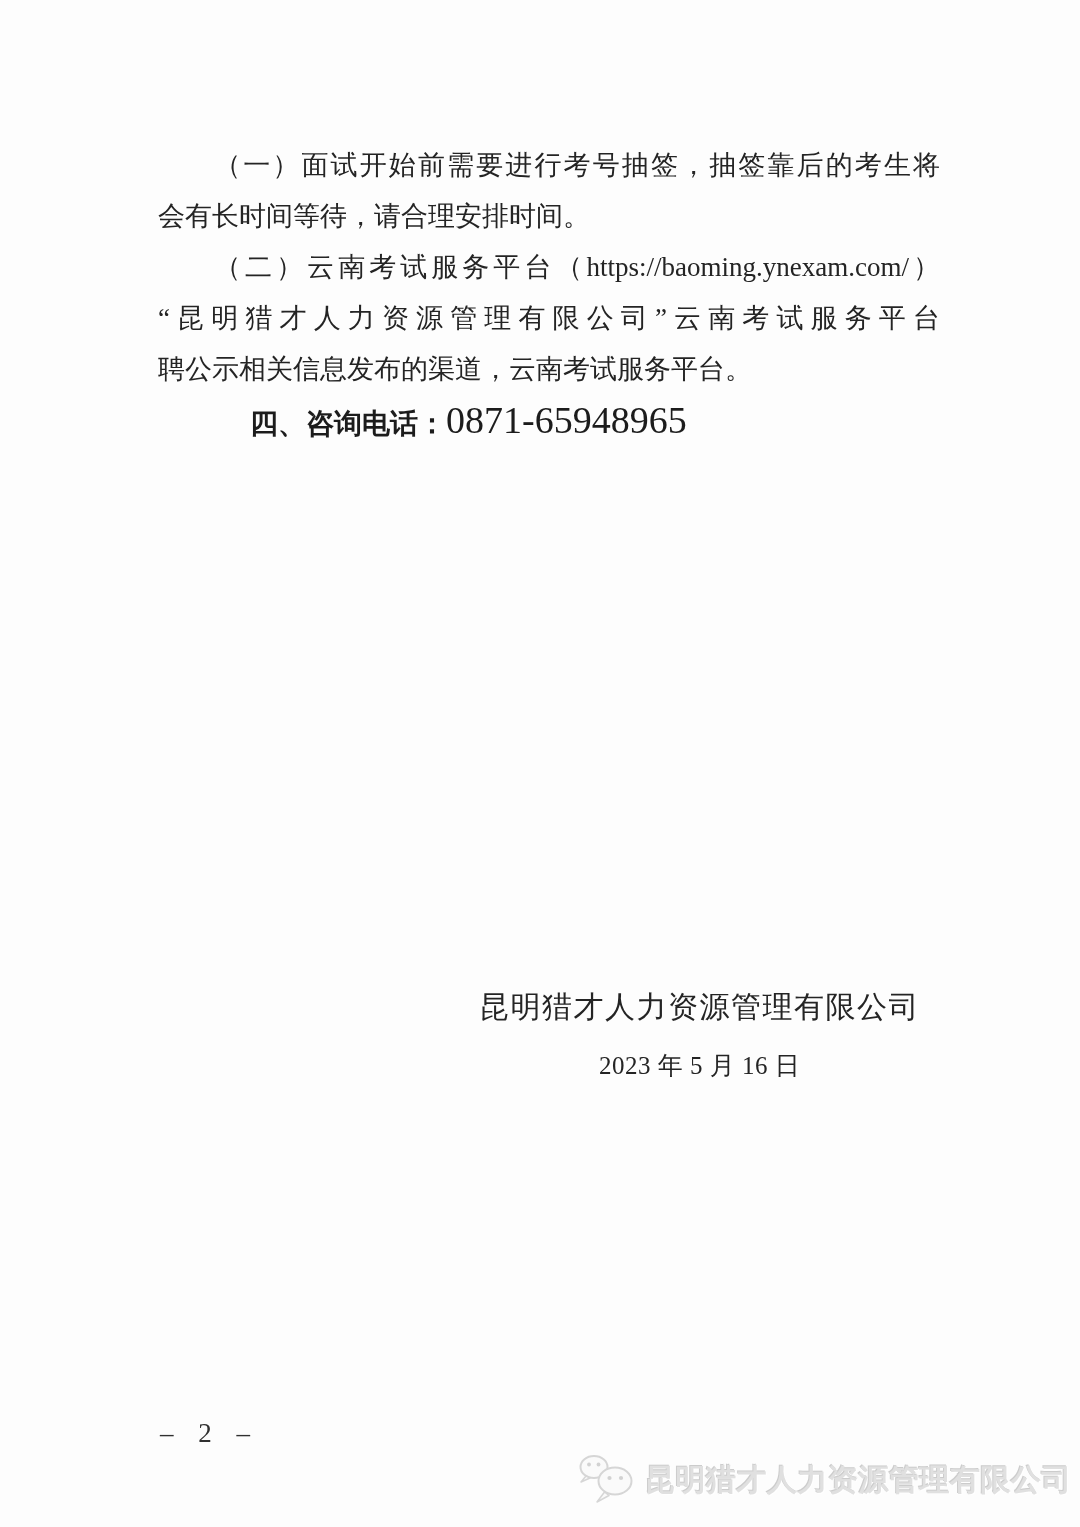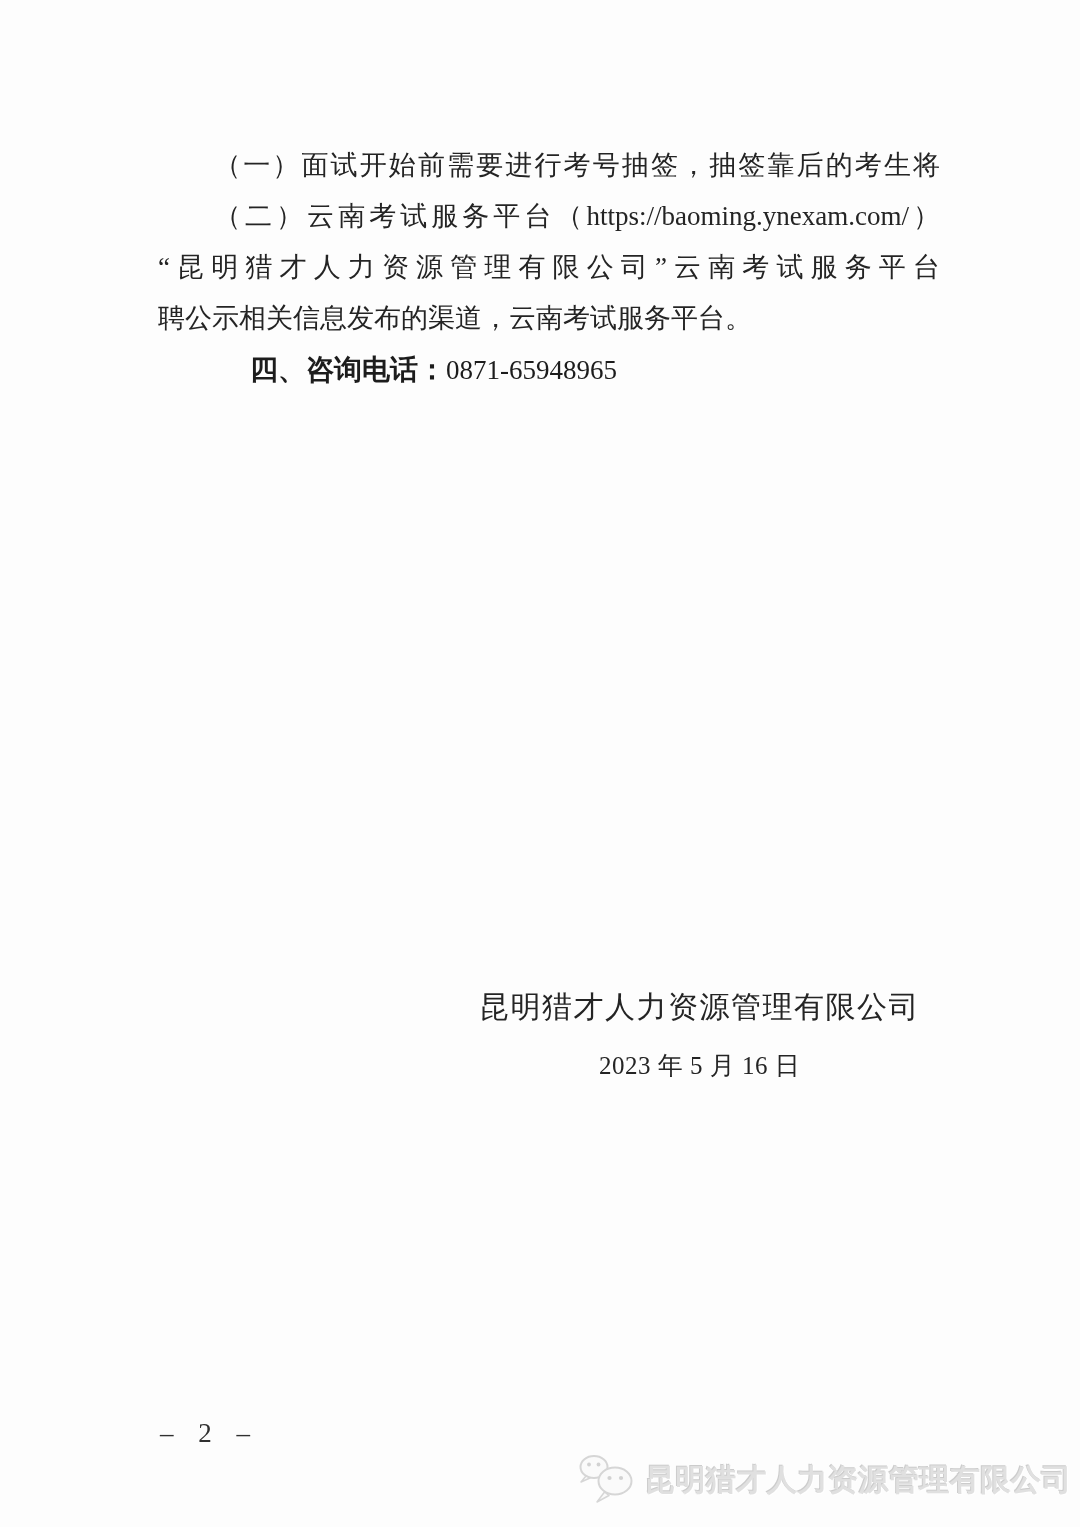--- a/index.html
+++ b/index.html
@@ -35,21 +35,21 @@
   .latin { font-family: "Liberation Serif", "DejaVu Serif", serif; }
   .contact-label {
     font-family: "Liberation Sans", "DejaVu Sans", sans-serif;
     font-weight: bold;
     font-size: 28px;
     color: #1c1c1c;
     margin-left: 36px;
   }
   .phone {
     font-family: "Liberation Serif", "DejaVu Serif", serif;
-    font-size: 27px;
+    font-size: 38px;
     color: #1c1c1c;
   }
   
   .signature {
     position: absolute;
     top: 986px; right: 160px;
     text-align: center;
     color: #242424;
   }
   .sig-company {
@@ -92,20 +92,21 @@
   }
   .wicon { display: block; }
 </style>
 </head>
 <body>
 
 <div class="page">
 
   <div class="content">
     <div class="bline indent j">（一）面试开始前需要进行考号抽签，抽签靠后的考生将</div>
+    <div class="bline">会有长时间等待，请合理安排时间。</div>
 
     <div class="bline indent j"><span>（二）云南考试服务平台（</span><span class="latin">https://baoming.ynexam.com/</span><span>）</span></div>
     <div class="bline j">“昆明猎才人力资源管理有限公司”云南考试服务平台</div>
     <div class="bline">聘公示相关信息发布的渠道，云南考试服务平台。</div>
 
     <div class="bline indent"><span class="contact-label">四、咨询电话：</span><span class="phone">0871-65948965</span></div>
   </div>
 
   <div class="signature">
     <div class="sig-company">昆明猎才人力资源管理有限公司</div>

